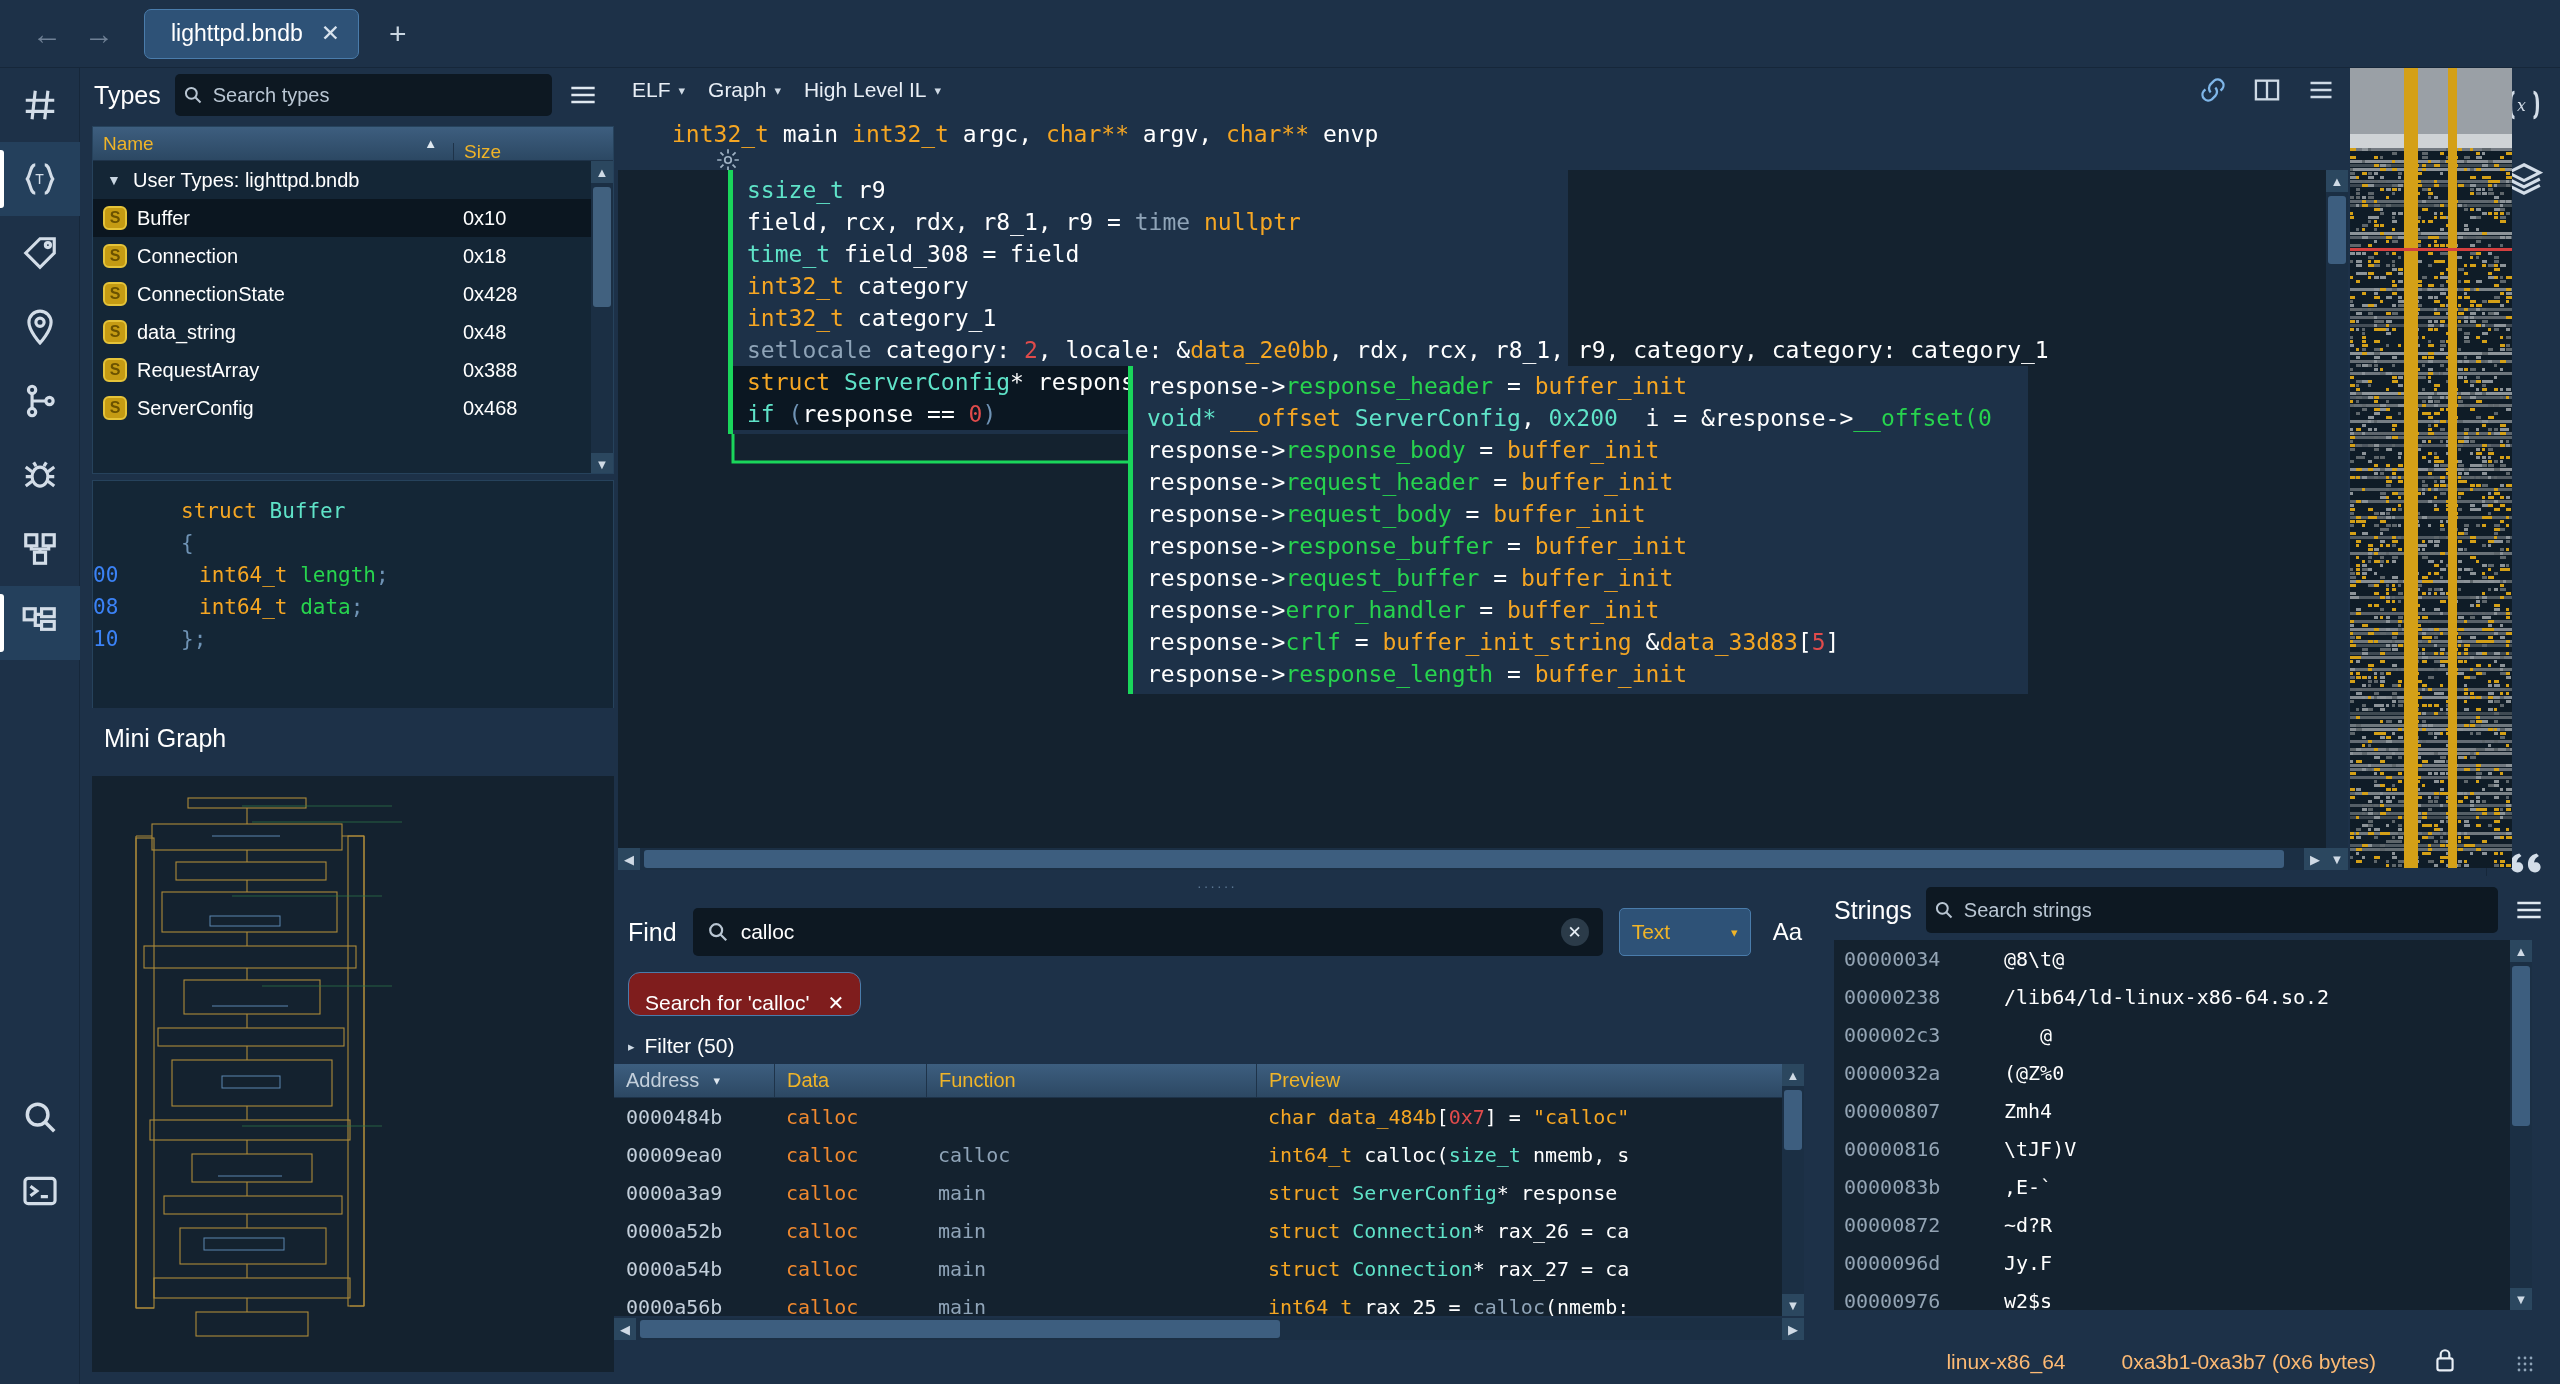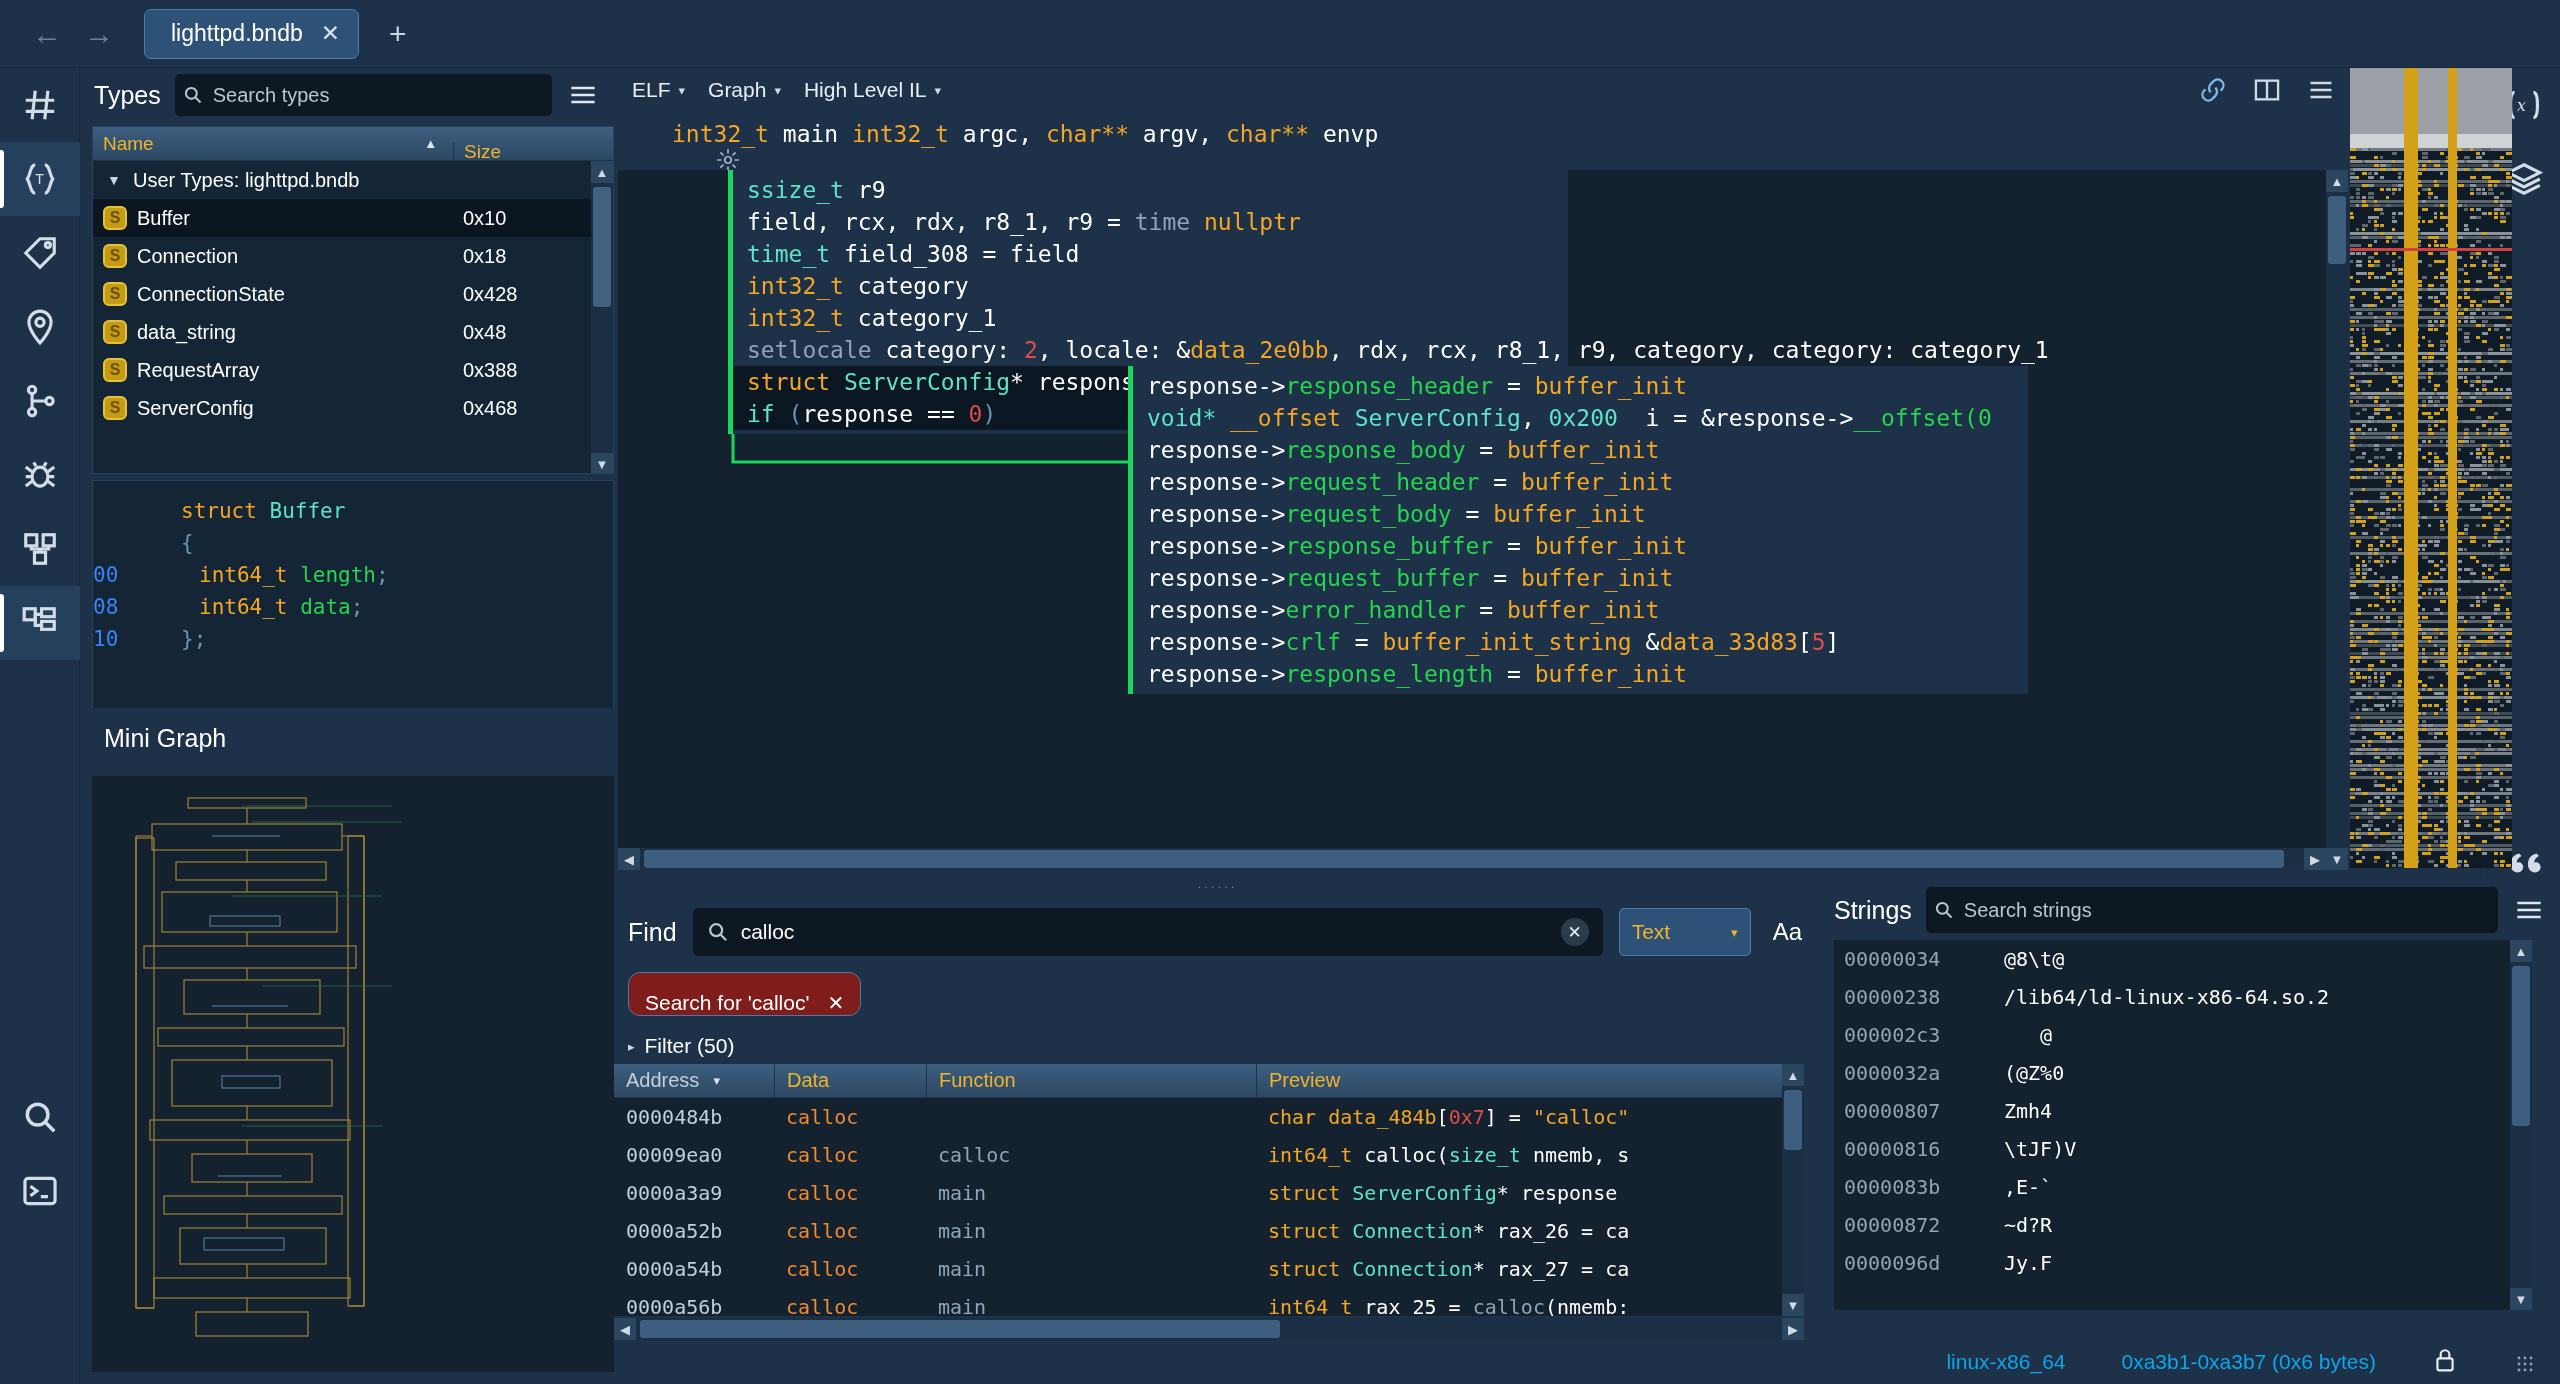--- a/index.html
+++ b/index.html
@@ -187,21 +187,21 @@
   #strPanel { position:absolute; left:1820px; top:876px; width:740px; height:508px; background:#1d3148;}
   #strHead { height:54px; display:flex; align-items:center; padding: 14px 14px 0 14px; gap:14px;}
   #strList { position:absolute; left:14px; top:64px; width:676px; height:370px; background:#14222f; overflow:hidden;}
   .strow { display:flex; height:38px; align-items:center; font-family:"DejaVu Sans Mono", monospace; font-size:20px;}
   .strow .a { width:170px; color:#93a4b4; padding-left:10px;}
   .strow .v { color:#ffffff; white-space:pre;}
 
   
   #statusbar { position:absolute; left:614px; top:1340px; width:1946px; height:44px;
                background:#1d3148; display:flex; align-items:center; justify-content:flex-end; gap:56px; padding-right:24px;
-               font-size:21px; color:#0ea5e9;}
+               font-size:21px; color:#fdba74;}
   .sb-lock svg{width:26px;height:28px;}
   .dotgrid { width:22px; height:24px; }
 </style>
 </head>
 <body>
 
 <div id="tabbar">
   <div class="navarrow dim">←</div>
   <div class="navarrow dim">→</div>
   <div id="doctab">
@@ -2559,20 +2559,24 @@
           <span class="v">,E-`</span>
         </div>
         <div class="strow">
           <span class="a">00000872</span>
           <span class="v">~d?R</span>
         </div>
         <div class="strow">
           <span class="a">0000096d</span>
           <span class="v">Jy.F</span>
         </div>
+        <div class="strow">
+          <span class="a">00000976</span>
+          <span class="v">w2$s</span>
+        </div>
       </div>
   </div>
   <div class="vscroll" style="left:690px;top:64px;height:370px;right:auto">
     <div class="ar" style="top:0">▲</div>
     <div class="thumb" style="top:26px;height:160px"></div>
     <div class="ar" style="bottom:0">▼</div>
   </div>
 </div>
 
 <div id="statusbar">

